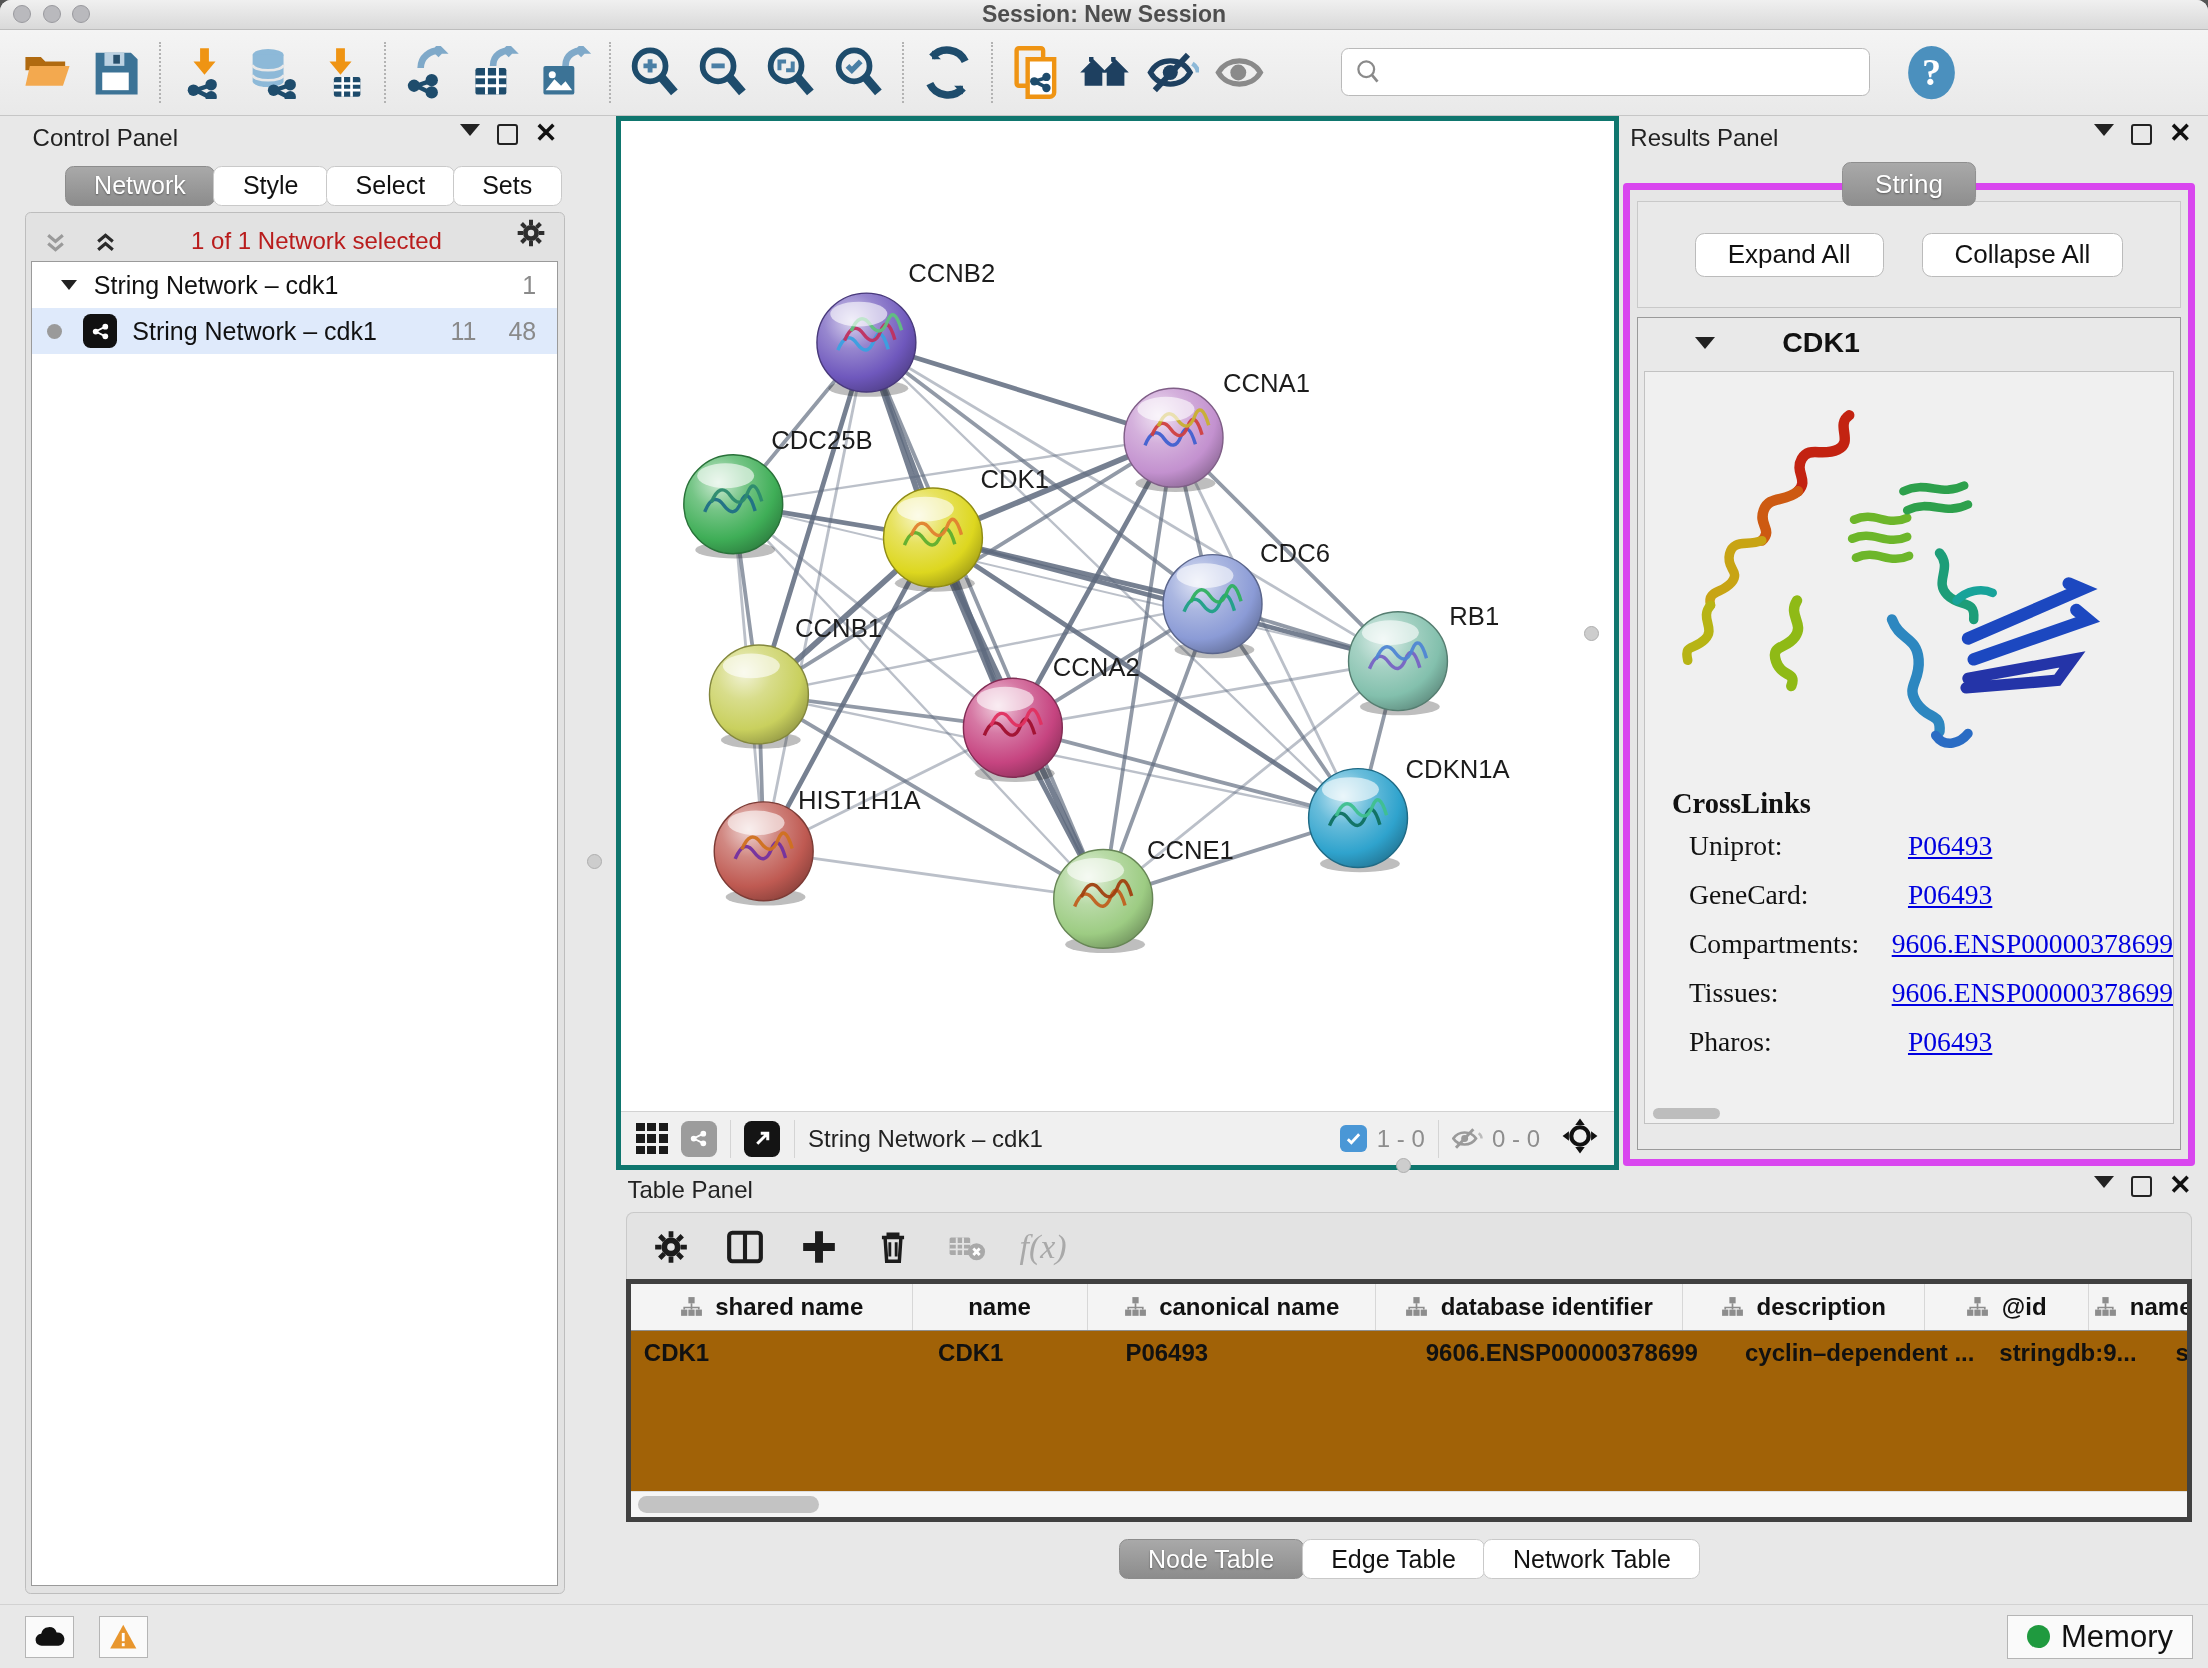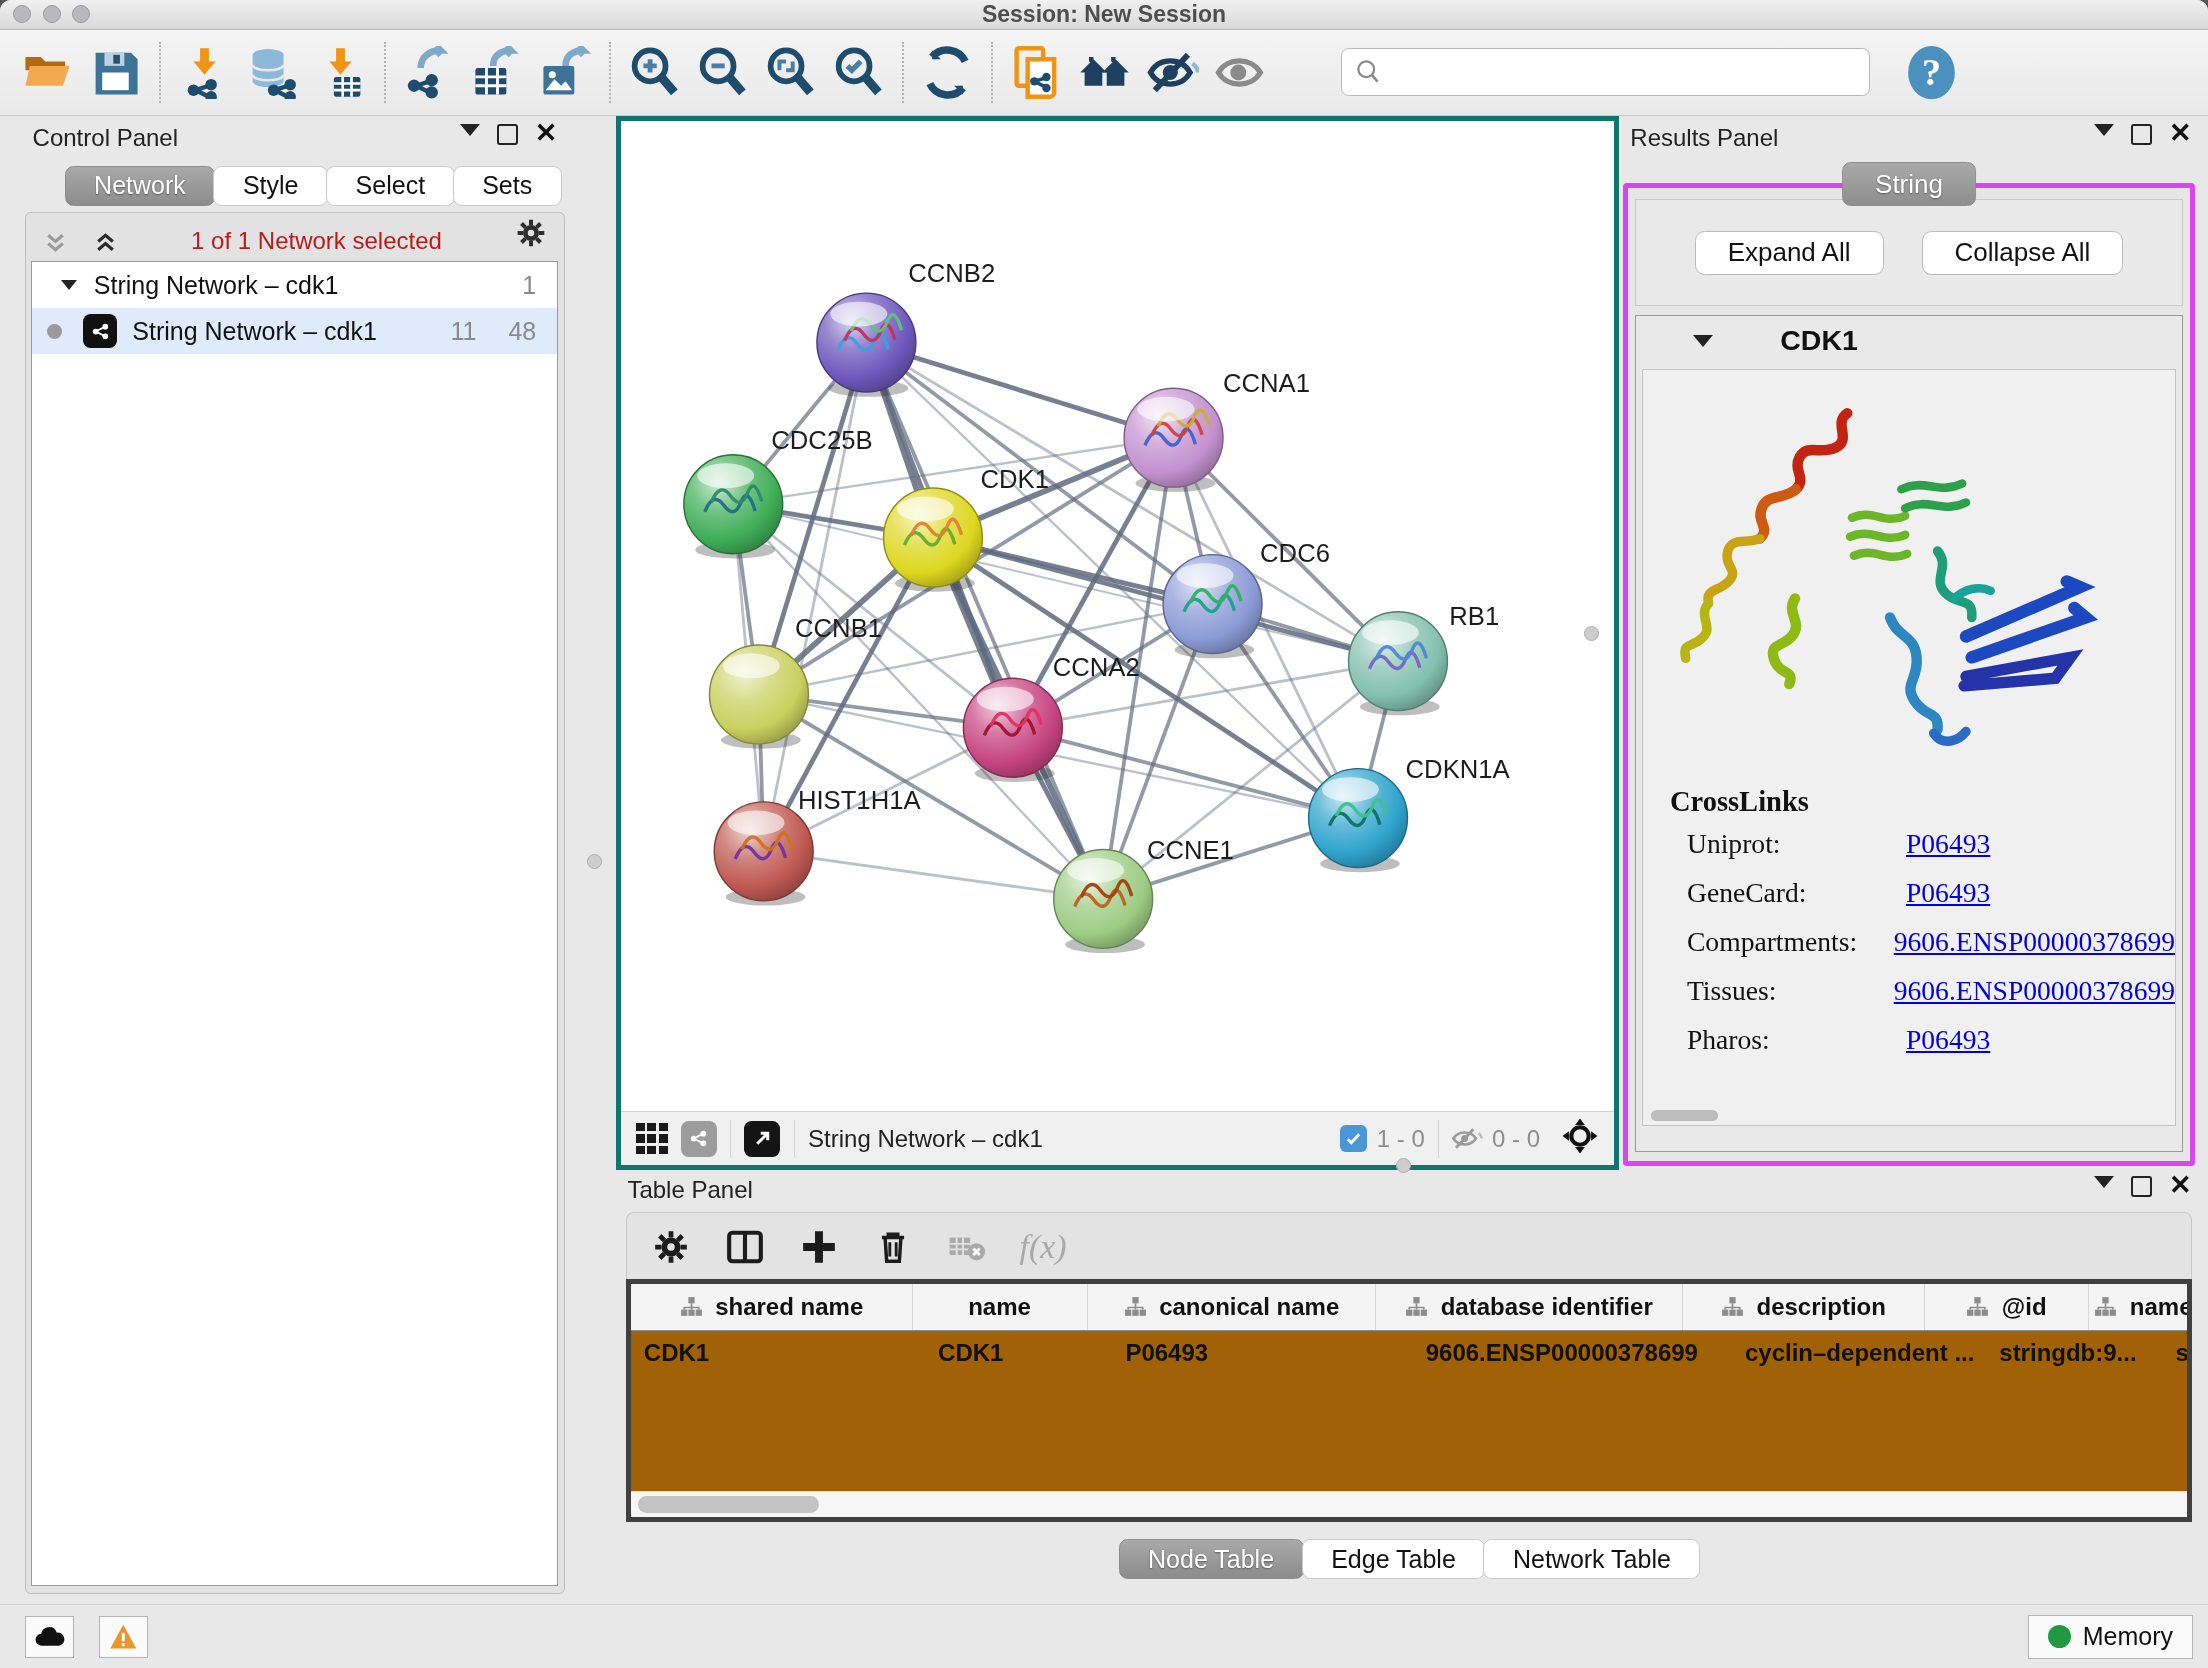--- a/index.html
+++ b/index.html
@@ -76,21 +76,21 @@
   
   .grip{position:absolute;width:13.3px;height:13.3px;border-radius:50%;
     background:#cdcdcd;border:1px solid #aeaeae;}
   
   .results-panel{position:absolute;left:1617px;top:124px;width:584px;height:1046px;}
   .rp-tab{position:absolute;left:50%;transform:translateX(-50%);top:38px;z-index:3;
     height:42px;padding:0 32px;font-size:26px;color:#fff;
     background:linear-gradient(#a9a9a9,#8e8e8e);border:1px solid #8e8e8e;border-radius:8.6px;
     display:flex;align-items:center;text-shadow:0 1px 1.9px rgba(0,0,0,.4);}
   .rp-box{position:absolute;left:5.7px;right:5.7px;top:59px;bottom:3.8px;background:#e6e6e6;
-    border:5px solid #d946ef;border-radius:3.8px;}
+    border:7px solid #d946ef;border-radius:3.8px;}
   .rp-buttons{height:105px;display:flex;align-items:center;justify-content:center;
     gap:38px;border:1px solid #c9c9c9;margin:11.4px 7.6px 0 7.6px;background:#e9e9e9;}
   .rp-buttons button{height:44px;padding:0 32px;font-size:26px;background:#fff;
     border:1px solid #bbb;border-radius:9.5px;color:#111;}
   .rp-sec{position:absolute;left:7.6px;right:7.6px;top:127px;bottom:9.5px;
     border:1.9px solid #9a9a9a;background:#e9e9e9;}
   .rp-sec-head{height:49px;display:flex;align-items:center;font-size:28.5px;font-weight:bold;
     color:#111;}
   .rp-inner{position:absolute;left:5.7px;right:5.7px;top:53px;bottom:25px;background:#f0f0f0;
     border:1px solid #c2c2c2;overflow:hidden;}
@@ -124,21 +124,21 @@
     border-top:1px solid #ddd;}
   .tbl-hscroll .thumb{position:absolute;left:7.6px;top:3.8px;width:181px;height:17px;
     border-radius:8.6px;background:#c3c3c3;}
   .tp-tabs{position:absolute;left:0;right:0;bottom:27px;display:flex;justify-content:center;}
   
   .statusbar{position:absolute;left:0;bottom:0;width:100%;height:63px;background:#e8e8e8;
     border-top:1px solid #d2d2d2;display:flex;align-items:center;}
   .sbtn{width:49px;height:42px;background:#fafafa;border:1.9px solid #b5b5b5;
     display:flex;align-items:center;justify-content:center;margin-left:25px;}
   .membtn{margin-left:auto;margin-right:15px;height:44px;padding:0 19px;background:#fafafa;
-    border:1.9px solid #b5b5b5;display:flex;align-items:center;gap:11.4px;font-size:25px;color:#111;}
+    border:1.9px solid #b5b5b5;display:flex;align-items:center;gap:11.4px;font-size:31px;color:#111;}
   .memdot{width:23px;height:23px;border-radius:50%;background:#1f9a3f;}
   .chev{display:flex;flex-direction:column;gap:1.9px;}
 </style>
 </head>
 <body>
 
 <div class="window">
 
   <div class="titlebar">
     <div class="traffic">

